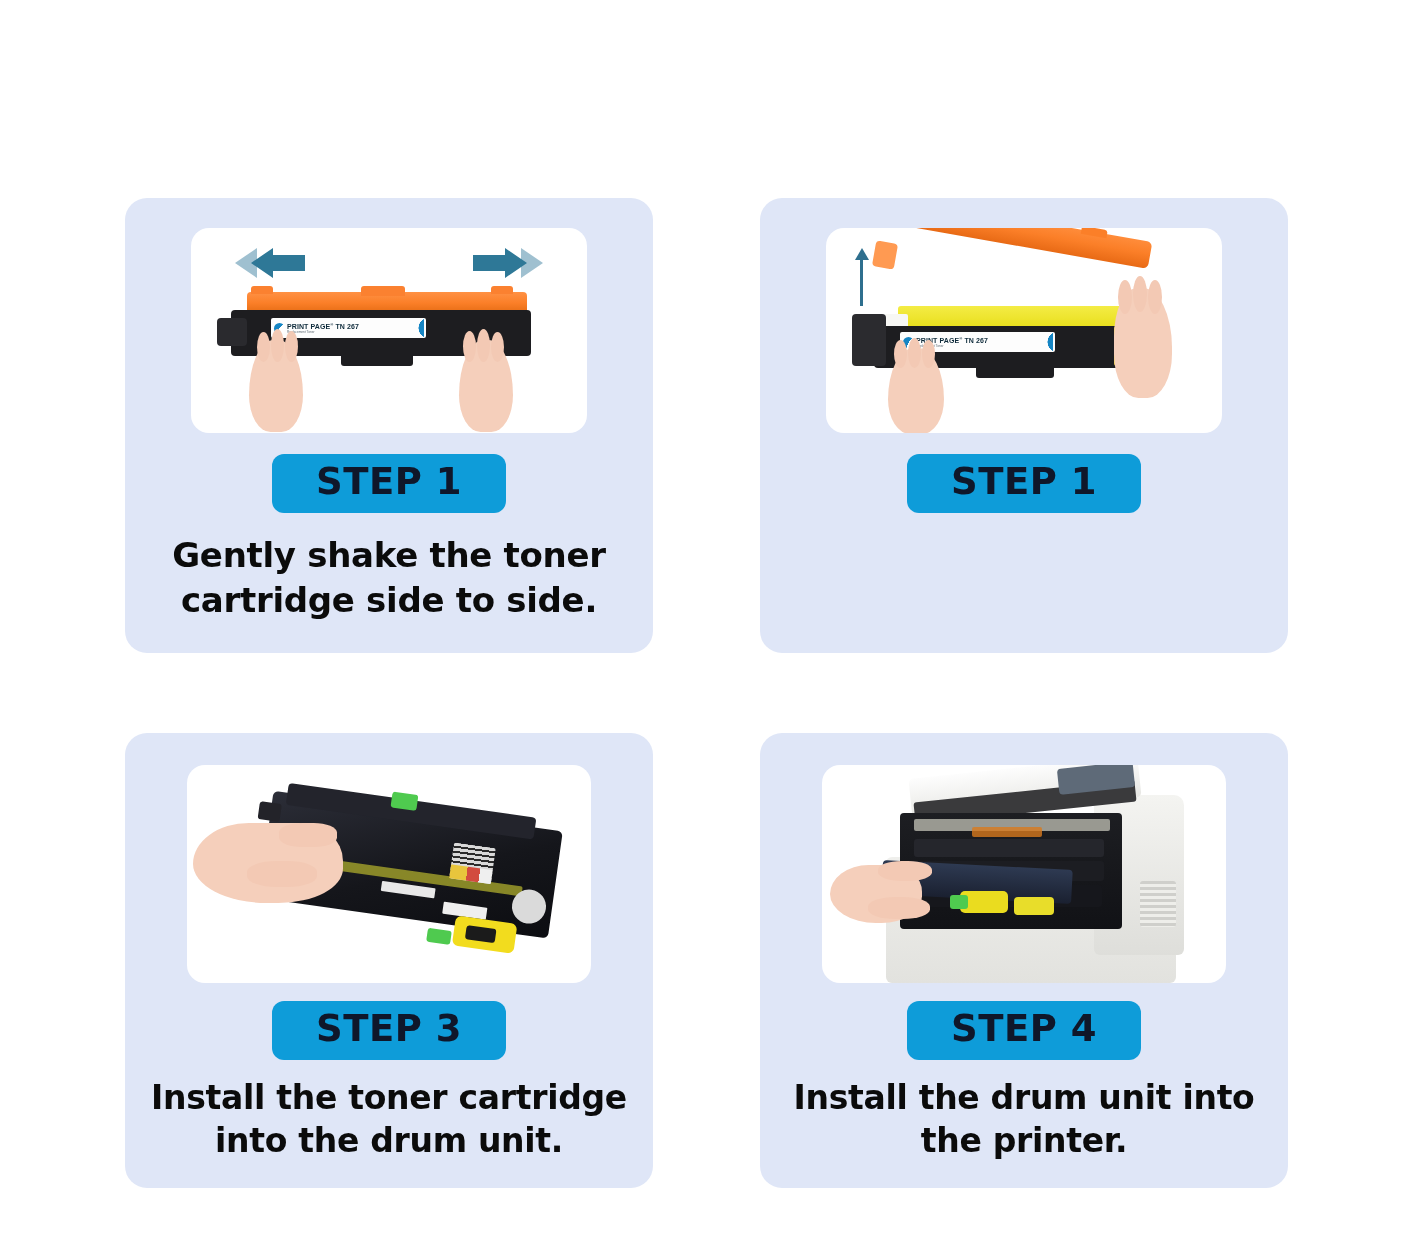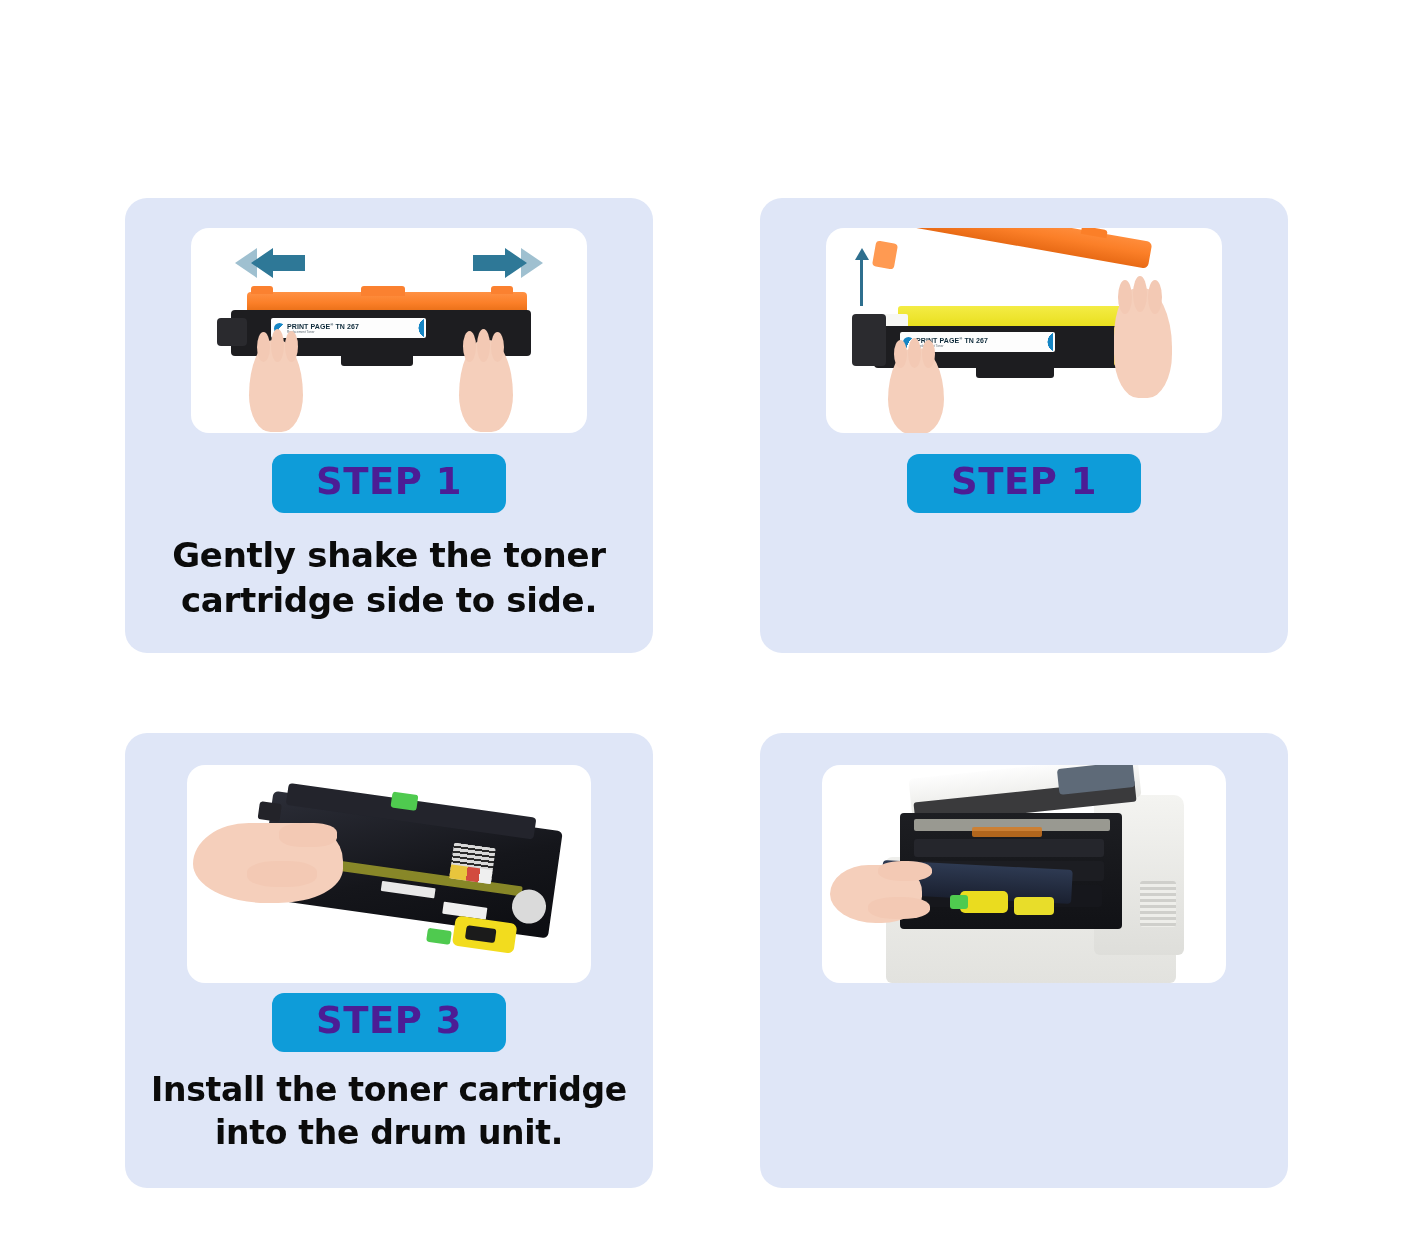--- a/index.html
+++ b/index.html
@@ -75,31 +75,31 @@
 
   .photo-stage {
     position: absolute;
     inset: 0;
   }
 
   
   .step-badge {
     margin-top: 21px;
     background: #0e9cd9;
-    color: #4c1d95;
+    color: #0f172a;
     border-radius: 12px;
     font-size: 37px;
     font-weight: 700;
     letter-spacing: 0.5px;
     padding: 9px 44px 11px;
     line-height: 1.05;
     font-family: "DejaVu Sans", sans-serif;
     white-space: nowrap;
   }
-  .step-card.row2 .step-badge { margin-top: 10px; }
+  .step-card.row2 .step-badge { margin-top: 18px; }
 
   
   .step-desc {
     margin-top: 20px;
     width: 470px;
     text-align: center;
     font-size: 34px;
     line-height: 1.32;
     font-weight: 700;
     color: #0b0b0b;
@@ -374,16 +374,18 @@
           <div style="position:absolute;left:138px;top:126px;width:48px;height:22px;background:#eadc1f;border-radius:5px;"></div>
           <div style="position:absolute;left:128px;top:130px;width:18px;height:14px;background:#4fca4f;border-radius:3px;"></div>
           <div style="position:absolute;left:192px;top:132px;width:40px;height:18px;background:#e8dd2a;border-radius:4px;"></div>
 
           <div class="hand" style="left:8px;top:100px;width:92px;height:58px;border-radius:42% 34% 44% 50% / 50% 46% 46% 50%;"></div>
           <div class="finger" style="left:56px;top:96px;width:54px;height:20px;border-radius:44%;"></div>
           <div class="finger" style="left:46px;top:132px;width:62px;height:22px;border-radius:44%;"></div>
         </div>
       </div>
 
+      <div class="step-badge">STEP 4</div>
+      <div class="step-desc">Install the drum unit into the printer.</div>
     </div>
 
   </div>
 </div>
 
 </body></html>

